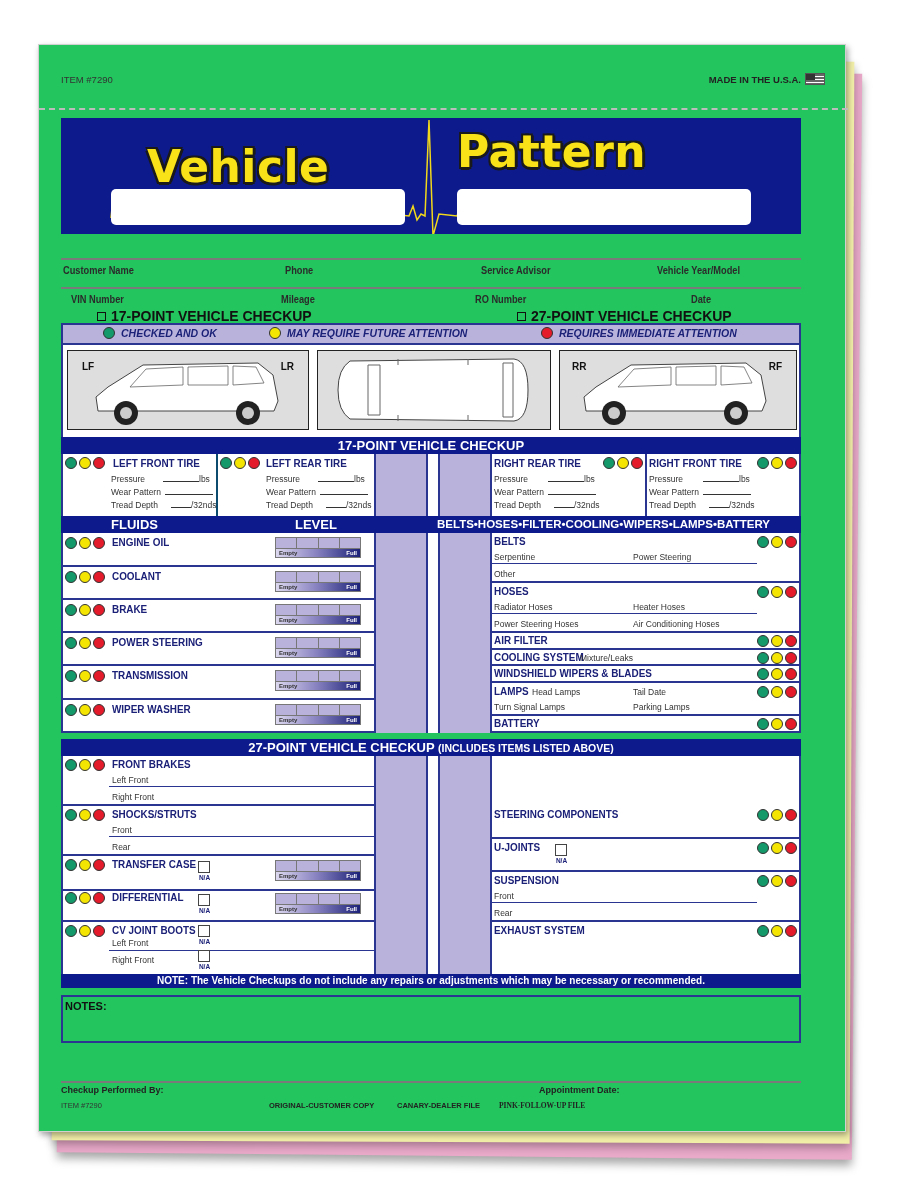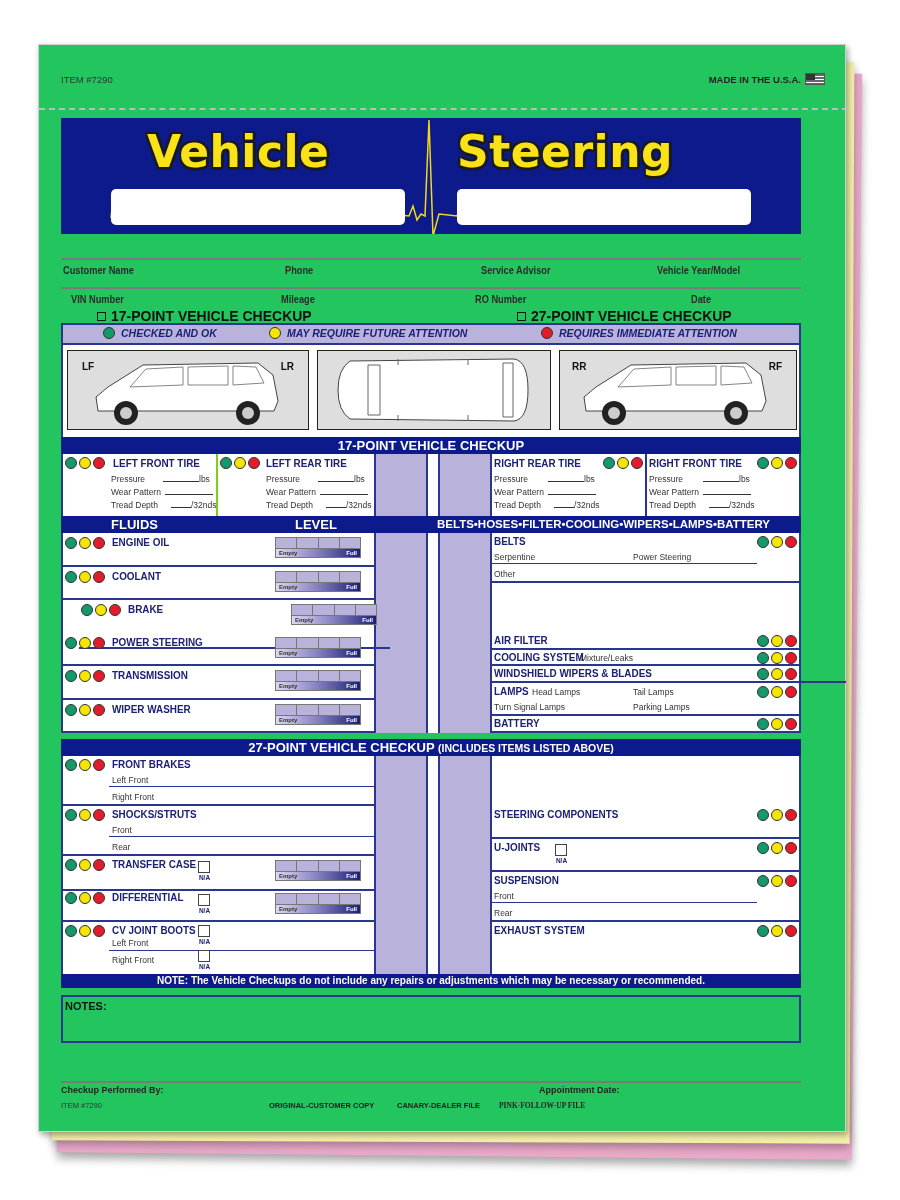--- a/index.html
+++ b/index.html
@@ -15,21 +15,21 @@
   .item-top { left: 22px; top: 29px; font-size: 9.5px; color: #333; }
   .made-usa { right: 20px; top: 28px; font-size: 9.5px; font-weight: bold; color: #222; display: flex; align-items: center; gap: 4px; }
   .flag { width: 20px; height: 12px; background: repeating-linear-gradient(#666 0 1.5px, #fff 1.5px 3px); position: relative; border: 1px solid #555; }
   .flag::before { content: ""; position: absolute; left: 0; top: 0; width: 9px; height: 6px; background: #333; }
   .perf-line { left: 0; right: -3px; top: 63px; border-top: 2px dashed #bcbcbc; }
 
   
   .banner { left: 22px; top: 73px; width: 740px; height: 116px; background: #0c1a8c; overflow: hidden; }
   .banner-title { position: absolute; top: 8px; font-family: "DejaVu Sans", sans-serif; font-weight: bold; font-size: 44px; color: #f9e318; letter-spacing: 0.5px;
      text-shadow: -2px -2px 0 #1a1a1a, 2px -2px 0 #1a1a1a, -2px 2px 0 #1a1a1a, 2px 2px 0 #1a1a1a, 0 3px 0 #1a1a1a, 3px 0 0 #1a1a1a; }
-  .banner-title.left { left: 86px; }
+  .banner-title.left { left: 86px; margin-top: 15px; }
   .banner-title.right { left: 396px; }
   .ecg { position: absolute; left: 0; top: 0; width: 740px; height: 116px; }
   .banner-box { position: absolute; top: 114px; width: 294px; height: 36px; background: #fff; border-radius: 5px; }
   .banner-box { top: 71px; }
   .banner-box.left { left: 50px; }
   .banner-box.right { left: 396px; }
 
   
   .info-row { left: 22px; width: 740px; border-top: 2px solid #7a7a7a; height: 30px; }
   .info-label { position: absolute; top: 4px; font-size: 10.5px; font-weight: bold; color: #2b2b2b; font-family: "Liberation Sans", sans-serif; transform: scaleX(0.88); transform-origin: left; }
@@ -94,21 +94,21 @@
     <span>MADE IN THE U.S.A.</span>
     <span class="flag"></span>
   </div>
   <div class="abs perf-line"></div>
 
   <div class="abs banner">
     <svg class="ecg" viewBox="0 0 740 116">
       <polyline fill="none" stroke="#f2d81a" stroke-width="1.5" points="50,100 52,80 56,104 62,96 76,98 82,82 86,104 92,96 110,98 116,80 120,104 126,96 144,98 150,80 154,104 160,96 178,98 184,80 188,104 194,96 212,98 218,80 222,104 228,96 246,98 252,82 256,104 262,96 280,98 286,80 290,104 296,96 314,98 320,80 324,104 330,96 348,98 352,88 356,102 360,96 364,98 368,2 372,118 378,96 396,98 402,82 406,104 412,96 430,98 436,80 440,104 446,96 464,98 470,80 474,104 480,96 498,98 504,80 508,104 514,96 532,98 538,80 542,104 548,96 566,98 572,80 576,104 582,96 600,98 606,80 610,104 616,96 634,98 640,80 644,104 650,96 668,98 674,80 678,104 686,96"></polyline>
     </svg>
     <div class="banner-title left">Vehicle</div>
-    <div class="banner-title right">Steering</div>
+    <div class="banner-title right">Pattern</div>
     <div class="banner-box left"></div>
     <div class="banner-box right"></div>
   </div>
 
   <div class="abs info-row" style="top:213px;">
     <span class="info-label" style="left:2px;">Customer Name</span>
     <span class="info-label" style="left:224px;">Phone</span>
     <span class="info-label" style="left:420px;">Service Advisor</span>
     <span class="info-label" style="left:596px;">Vehicle Year/Model</span>
   </div>
@@ -179,21 +179,21 @@
       </svg>
     </div>
   </div>
 
   <div class="abs sec-head" style="top:392px;">17-POINT VEHICLE CHECKUP</div>
 
   <div class="abs grid-wrap" style="top:409px; height:62px;">
     <div class="lav-col" style="left:311px; top:0; width:54px; height:62px;"></div>
     <div class="lav-col" style="left:375px; top:0; width:54px; height:62px;"></div>
 
-    <div class="cell" style="left:0; top:0; width:155px; height:62px; border-right:2px solid #84cc16; border-bottom:none;">
+    <div class="cell" style="left:0; top:0; width:155px; height:62px; border-right:2px solid #0c4a6e; border-bottom:none;">
       <div class="dots" style="left:2px; top:3px;">
           <span class="dot g"></span>
           <span class="dot y"></span>
           <span class="dot r"></span>
         </div>
       <span class="ttl" style="left:50px; top:3px;">LEFT FRONT TIRE</span>
       <span class="sub" style="left:48px; top:20px;">Pressure</span>
       <span class="sub" style="left:100px; top:20px;"><span class="blank" style="width:36px;"></span><span>lbs</span></span>
       <span class="sub" style="left:48px; top:33px;">Wear Pattern</span>
       <span class="sub" style="left:102px; top:33px;"><span class="blank" style="width:48px;"></span></span>
@@ -290,21 +290,21 @@
             <span></span>
             <span></span>
             <span></span>
           </div>
           <div class="bar">
             <span class="e">Empty</span>
             <span class="f">Full</span>
           </div>
         </div>
     </div>
-    <div class="cell" style="left:16px; top:67px; width:311px; height:49px;">
+    <div class="cell" style="left:0; top:67px; width:311px; height:33px;">
       <div class="dots" style="left:2px; top:4px;">
           <span class="dot g"></span>
           <span class="dot y"></span>
           <span class="dot r"></span>
         </div>
       <span class="ttl" style="left:49px; top:3px;">BRAKE</span>
       <div class="gauge" style="left:212px; top:4px;">
           <div class="cells">
             <span></span>
             <span></span>
@@ -383,49 +383,62 @@
       <div class="dots" style="left:265px; top:3px;">
           <span class="dot g"></span>
           <span class="dot y"></span>
           <span class="dot r"></span>
         </div>
       <span class="sub" style="left:2px; top:19px;">Serpentine</span>
       <span class="sub" style="left:141px; top:19px;">Power Steering</span>
       <div class="uline" style="left:0; top:30px; width:265px;"></div>
       <span class="sub" style="left:2px; top:36px;">Other</span>
     </div>
+    <div class="cell" style="left:429px; top:50px; width:307px; height:50px;">
+      <span class="ttl" style="left:2px; top:2px;">HOSES</span>
+      <div class="dots" style="left:265px; top:3px;">
+          <span class="dot g"></span>
+          <span class="dot y"></span>
+          <span class="dot r"></span>
+        </div>
+      <span class="sub" style="left:2px; top:19px;">Radiator Hoses</span>
+      <span class="sub" style="left:141px; top:19px;">Heater Hoses</span>
+      <div class="uline" style="left:0; top:30px; width:265px;"></div>
+      <span class="sub" style="left:2px; top:36px;">Power Steering Hoses</span>
+      <span class="sub" style="left:141px; top:36px;">Air Conditioning Hoses</span>
+    </div>
     <div class="cell" style="left:429px; top:100px; width:307px; height:17px;">
       <span class="ttl" style="left:2px; top:1px;">AIR FILTER</span>
       <div class="dots" style="left:265px; top:2px;">
           <span class="dot g"></span>
           <span class="dot y"></span>
           <span class="dot r"></span>
         </div>
     </div>
     <div class="cell" style="left:429px; top:117px; width:307px; height:16px;">
       <span class="ttl" style="left:2px; top:1px;">COOLING SYSTEM</span>
       <span class="sub" style="left:88px; top:3px;">Mixture/Leaks</span>
       <div class="dots" style="left:265px; top:2px;">
           <span class="dot g"></span>
           <span class="dot y"></span>
           <span class="dot r"></span>
         </div>
     </div>
-    <div class="cell" style="left:429px; top:133px; width:354px; height:17px;padding-left:36px;">
+    <div class="cell" style="left:429px; top:133px; width:307px; height:17px;padding-left:36px;">
       <span class="ttl" style="left:2px; top:1px;">WINDSHIELD WIPERS &amp; BLADES</span>
       <div class="dots" style="left:265px; top:2px;">
           <span class="dot g"></span>
           <span class="dot y"></span>
           <span class="dot r"></span>
         </div>
     </div>
     <div class="cell" style="left:429px; top:150px; width:307px; height:33px;">
       <span class="ttl" style="left:2px; top:2px;">LAMPS</span>
       <span class="sub" style="left:40px; top:4px;">Head Lamps</span>
-      <span class="sub" style="left:141px; top:4px;">Tail Lamps</span>
+      <span class="sub" style="left:141px; top:4px;">Tail Date</span>
       <span class="sub" style="left:2px; top:19px;">Turn Signal Lamps</span>
       <span class="sub" style="left:141px; top:19px;">Parking Lamps</span>
       <div class="dots" style="left:265px; top:3px;">
           <span class="dot g"></span>
           <span class="dot y"></span>
           <span class="dot r"></span>
         </div>
     </div>
     <div class="cell" style="left:429px; top:183px; width:307px; height:17px;">
       <span class="ttl" style="left:2px; top:1px;">BATTERY</span>

